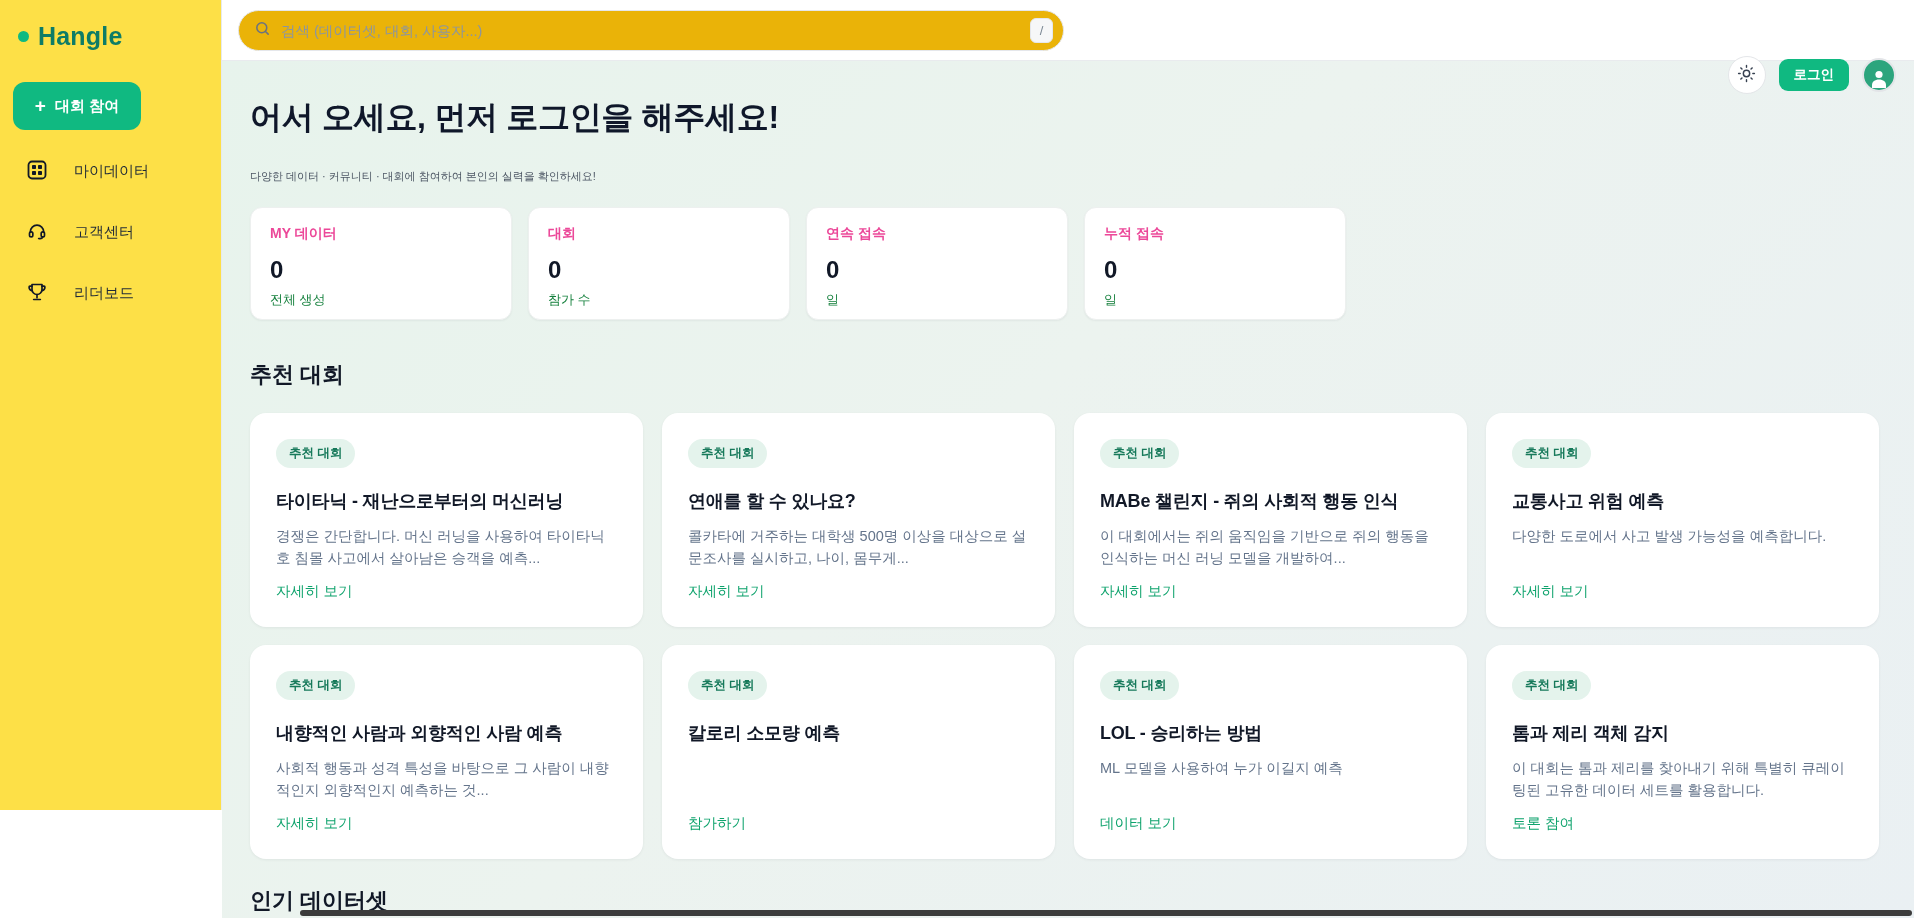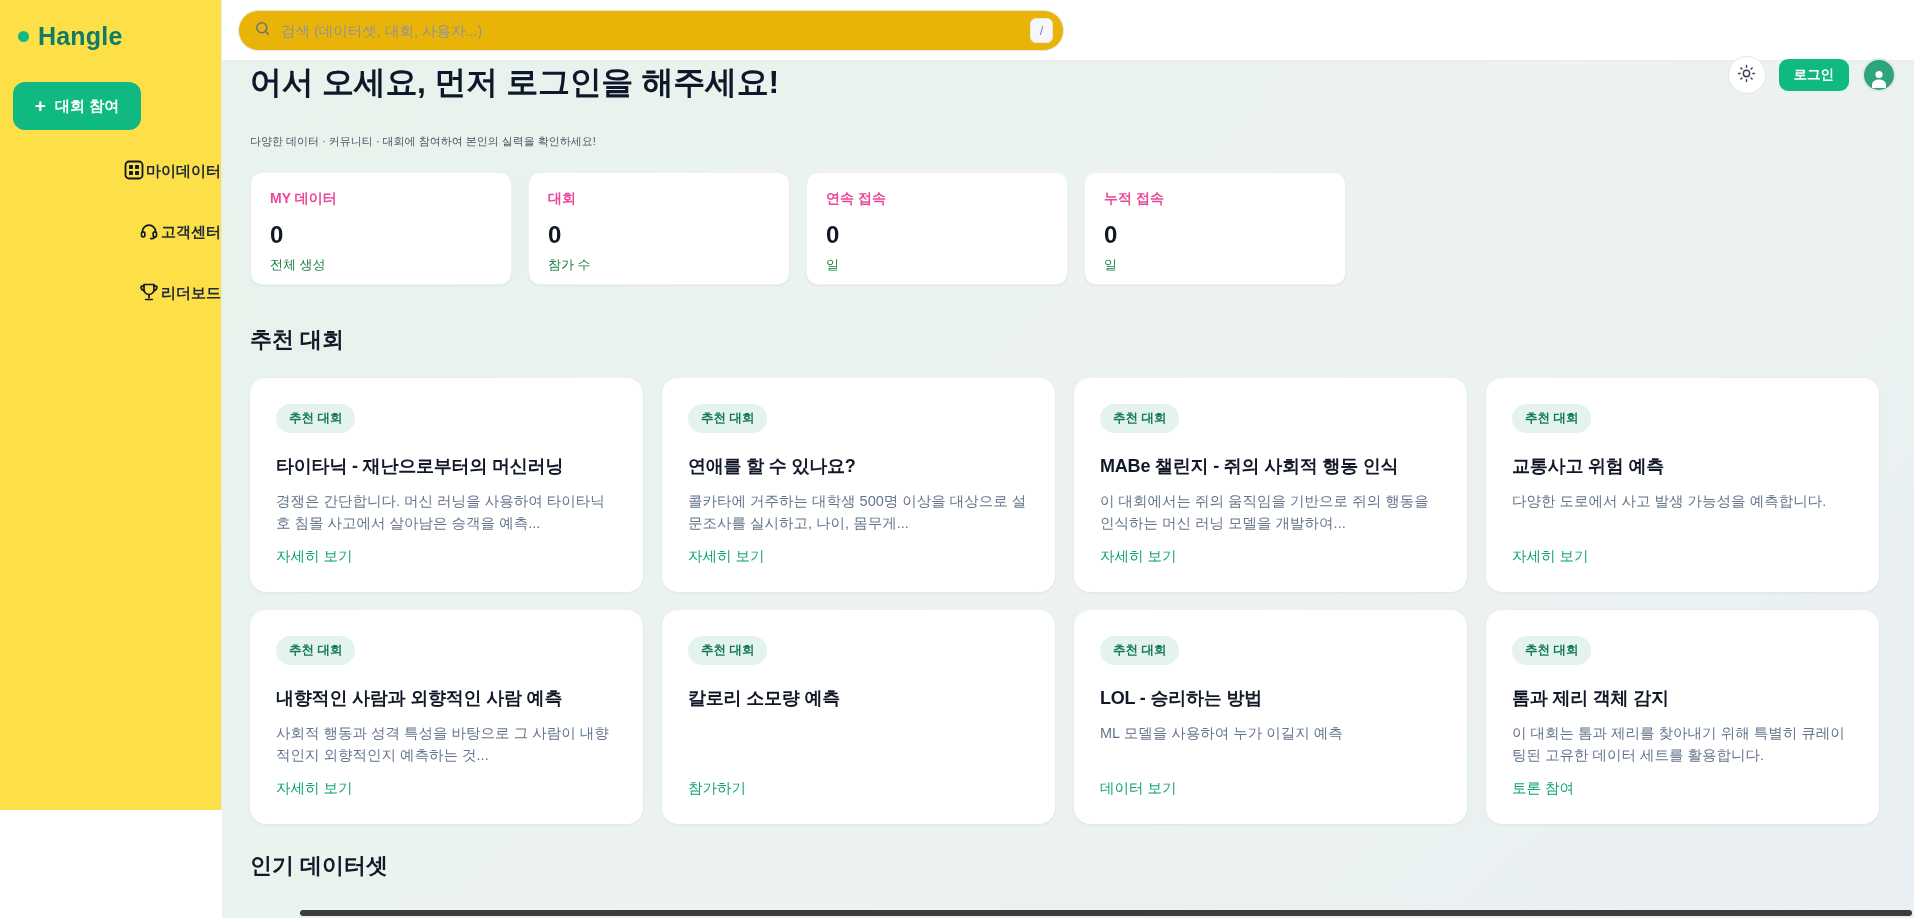--- a/index.html
+++ b/index.html
@@ -6,38 +6,38 @@
   html,body { width:1914px; height:918px; overflow:hidden; font-family:"Liberation Sans","DejaVu Sans",sans-serif; background:#fff; }
 
   
   .sidebar { position:absolute; left:0; top:0; width:222px; height:810px; background:#fde047; border-right:1px solid #e7eaec; z-index:5; }
   .logo { display:flex; align-items:center; gap:9px; padding:22px 0 0 18px; }
   .logo-dot { width:11px; height:11px; border-radius:50%; background:#10b981; }
   .logo-text { font-size:25px; font-weight:bold; color:#0e7c66; letter-spacing:.2px; }
   .join-btn { position:absolute; left:13px; top:82px; width:128px; height:48px; border:none; border-radius:12px; background:#10b981; color:#fff; font-size:15px; font-weight:bold; display:flex; align-items:center; justify-content:center; gap:9px; cursor:pointer; font-family:inherit; }
   .join-plus { font-size:19px; font-weight:bold; line-height:1; margin-top:-2px; }
   .nav { position:absolute; top:150px; left:0; width:100%; }
-  .nav-item { display:flex; align-items:center; gap:2px; padding:10px 0 10px 27px; margin-bottom:18px; color:#1f2937; font-size:15px; font-weight:bold; cursor:pointer;justify-content:flex-end; }
+  .nav-item { display:flex; align-items:center; gap:27px; padding:10px 0 10px 27px; margin-bottom:18px; color:#1f2937; font-size:15px; font-weight:normal; cursor:pointer; }
   .nav-item svg { flex:0 0 auto; }
 
   
   .topbar { position:absolute; left:222px; top:0; right:0; height:61px; background:#fff; border-bottom:1px solid #e9ebee; display:flex; align-items:center; z-index:4; }
   .search { position:absolute; left:16px; top:10px; width:826px; height:41px; border:1px solid #e5e7eb; border-radius:9999px; background:#eab308; display:flex; align-items:center; padding:0 10px 0 15px; }
   .search input { flex:1; border:none; outline:none; font-size:14.5px; color:#111827; background:transparent; margin-left:10px; font-family:inherit; }
   .search input::placeholder { color:#8b95a1; }
   .slash-badge { width:23px; height:25px; border:1px solid #e5e7eb; border-radius:6px; background:#f6f7f8; color:#7b8794; font-size:13px; display:flex; align-items:center; justify-content:center; }
   .topbar-right { position:absolute; right:18px; top:0; height:61px; display:flex; align-items:center; gap:13px;margin-top:44px; }
   .theme-btn { width:38px; height:38px; border-radius:50%; background:#fff; border:1px solid #e4e6e9; display:flex; align-items:center; justify-content:center; cursor:pointer; }
   .login-btn { height:32px; padding:0 15px; border:none; border-radius:9px; background:#10b981; color:#fff; font-size:13.5px; font-weight:bold; cursor:pointer; font-family:inherit; }
   .avatar { width:34px; height:34px; border-radius:50%; background:#2ca57d; border:2px solid #e3e5e8; display:flex; align-items:flex-end; justify-content:center; overflow:hidden; cursor:pointer; }
 
   
   .content { position:absolute; left:222px; top:61px; right:0; height:857px; overflow:hidden; padding:0 28px;
              background:linear-gradient(135deg,#e7f3ec 0%,#ecf3ef 45%,#eaf0f3 100%); }
-  .hero-title { font-size:32px; font-weight:bold; color:#0f172a; letter-spacing:-.3px; }
+  .hero-title { margin-top:35px; font-size:32px; font-weight:bold; color:#0f172a; letter-spacing:-.3px; }
   .hero-sub { margin-top:29px; font-size:11px; color:#4b5563; }
 
   .stats-row { display:flex; gap:16px; margin-top:23px; }
   .stat-card { width:262px; height:113px; background:#fff; border:1px solid #edf0ef; border-radius:12px; box-shadow:0 1px 2px rgba(16,24,40,.05); padding:17px 19px; display:flex; flex-direction:column; }
   .stat-label { font-size:14px; font-weight:bold; color:#ec4899; }
   .stat-value { font-size:24px; font-weight:bold; color:#111827; margin-top:13px; }
   .stat-caption { font-size:13px; color:#15803d; margin-top:7px; }
 
   .section-title { font-size:22px; font-weight:bold; color:#111827; margin-top:40px; }
   .section-title.datasets { margin-top:27px; }

